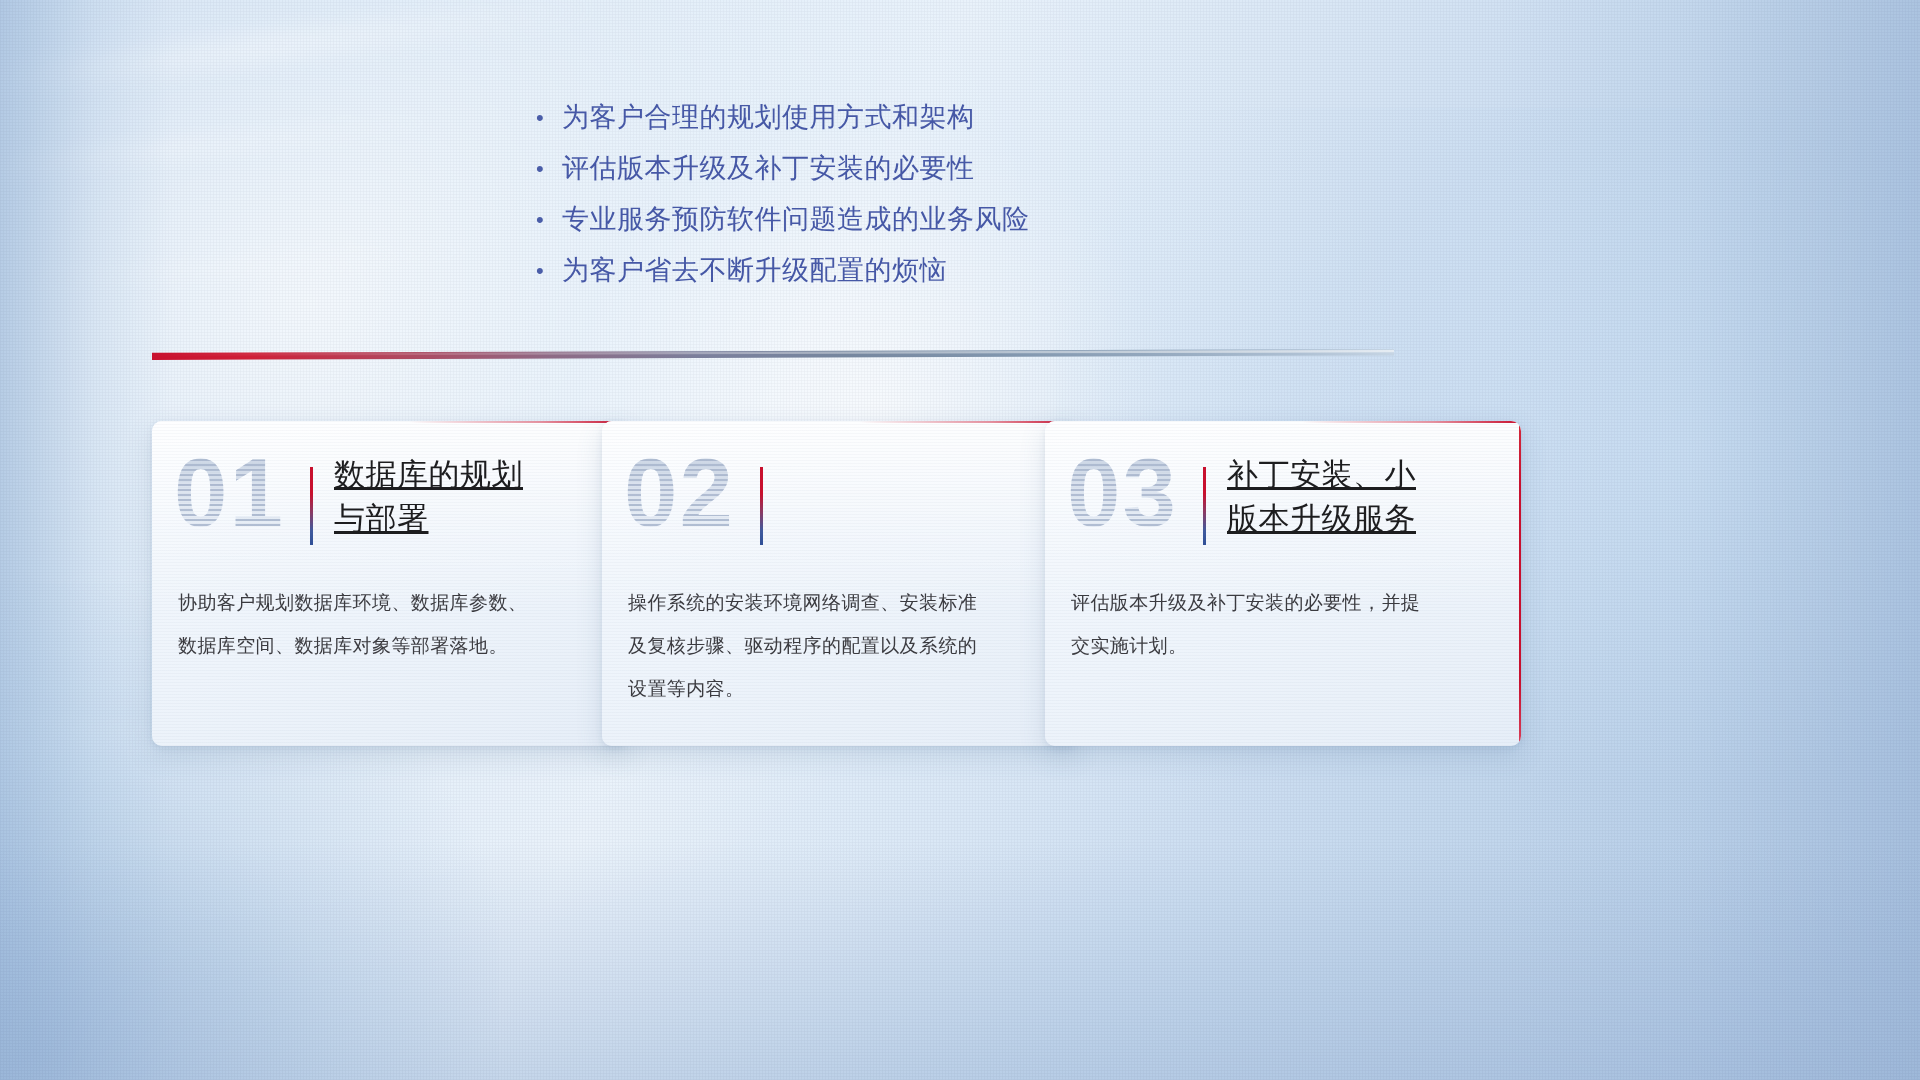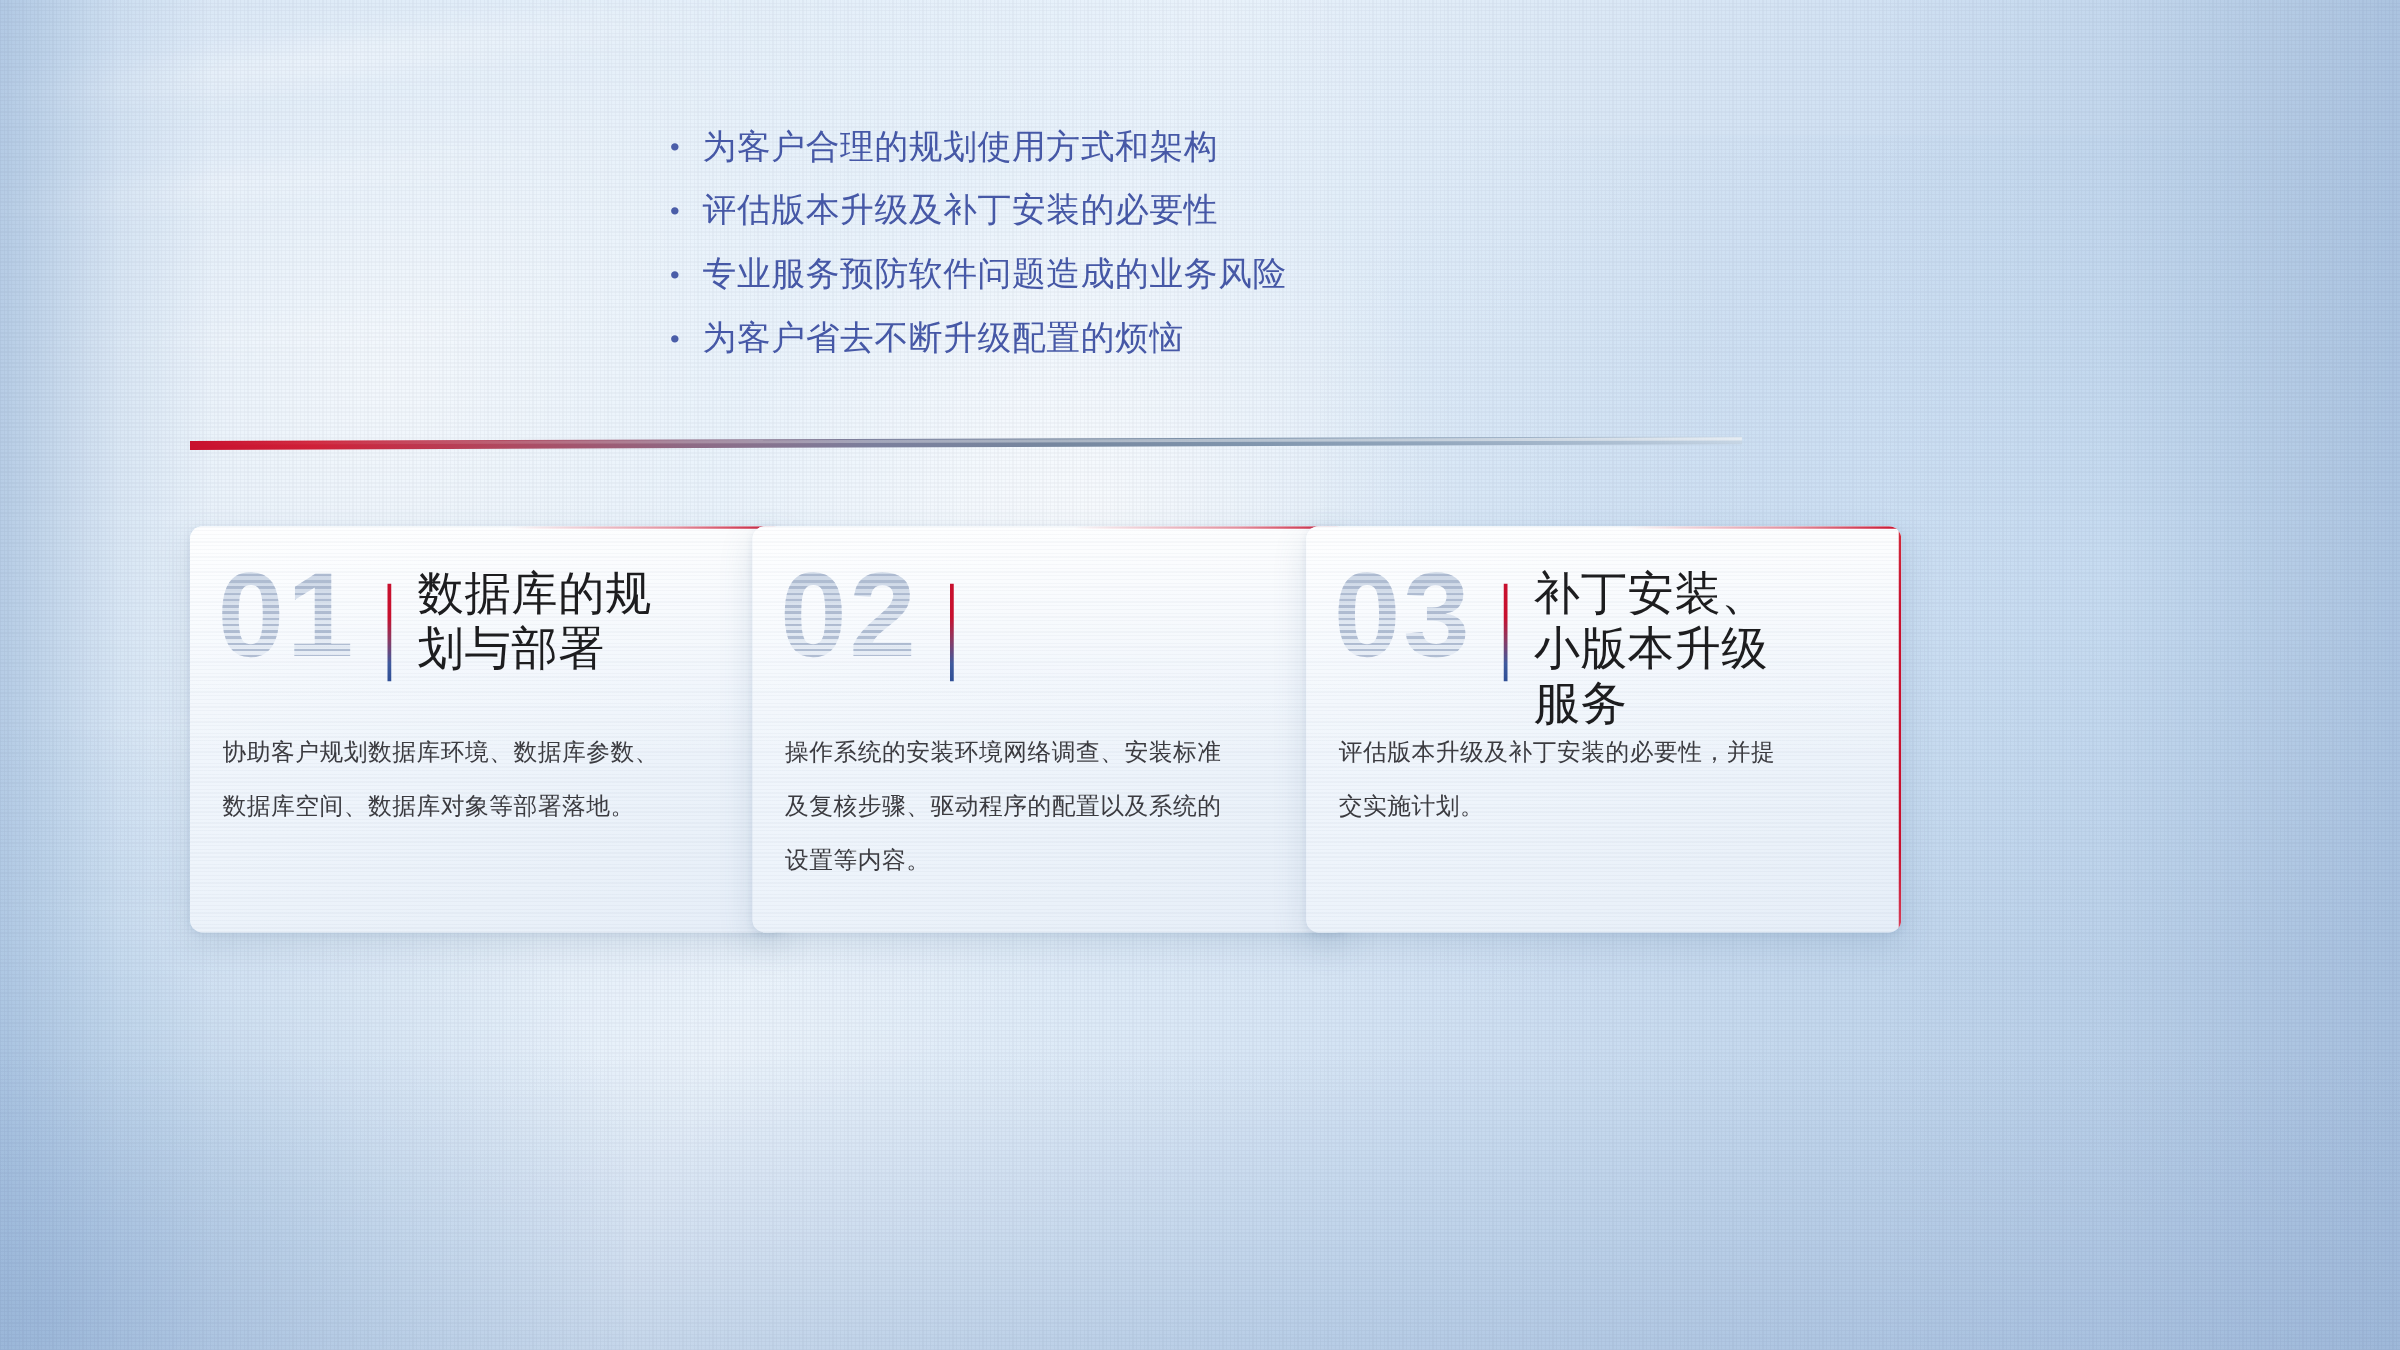--- a/index.html
+++ b/index.html
@@ -138,22 +138,22 @@
     -webkit-background-clip:text;background-clip:text;
     opacity:.62;
     user-select:none;
   }
   .card-bar{
     position:absolute;left:158px;top:28px;width:3px;height:78px;
     background:linear-gradient(180deg,#c8102e 0%,#c8102e 34%,#8a3a64 58%,#3f5a9e 82%,#2f4f96 100%);
   }
   .card-title{
     position:absolute;left:182px;top:14px;width:206px;
-    font-size:37px;line-height:44px;color:#1d1d1f;
-    font-weight:400;letter-spacing:.5px;
+    font-size:31px;line-height:44px;color:#1d1d1f;
+    font-weight:400;letter-spacing:.5px;text-decoration:underline;
   }
   .card-desc{
     position:absolute;left:26px;top:160px;width:352px;
     font-size:19px;line-height:43px;color:#3b3b40;
     letter-spacing:.4px;
   }
 
   #card-0{left:0px;}
   #card-1{left:450px;}
   #card-2{left:893px;}

